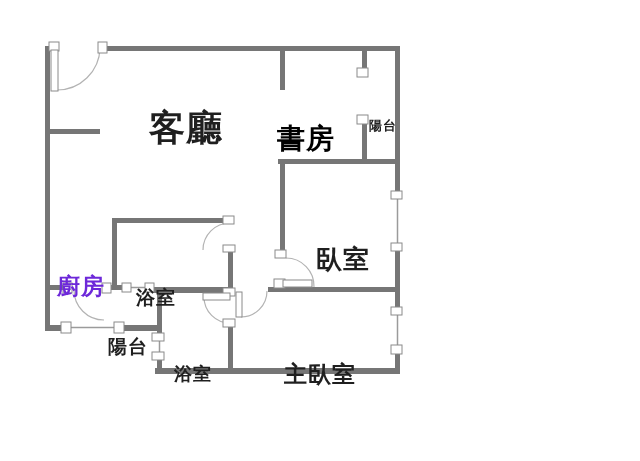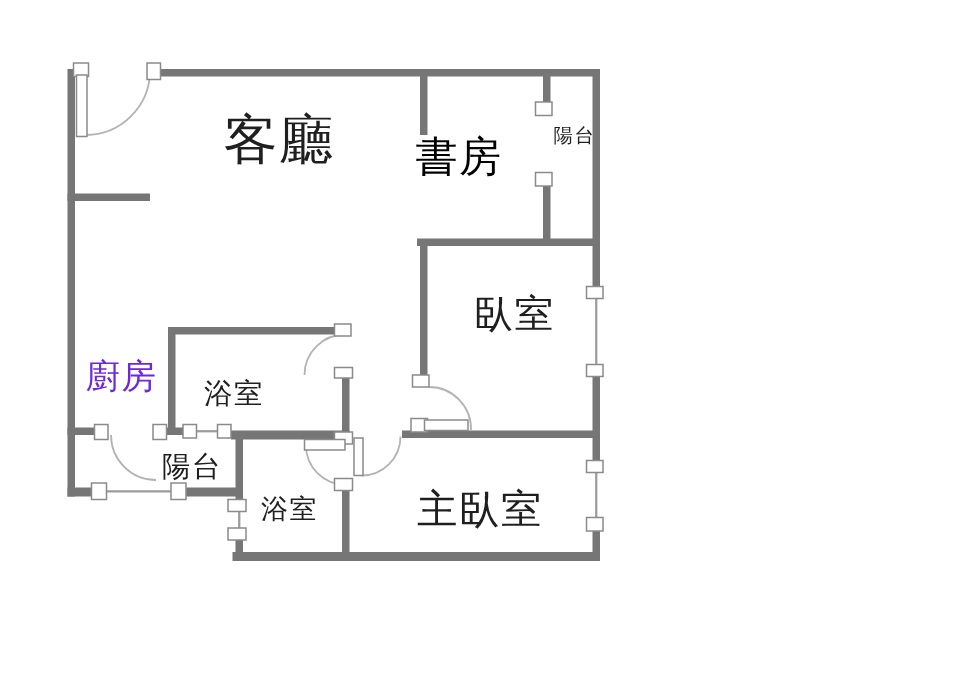--- a/index.html
+++ b/index.html
@@ -1,20 +1,20 @@
 <!DOCTYPE html>
 <html><head>
 <meta charset="utf-8">
 <style>
   html,body{margin:0;padding:0;background:#ffffff;}
   #stage{position:relative;width:640px;height:461px;background:#ffffff;overflow:hidden;
          font-family:"DejaVu Sans","Liberation Sans",sans-serif;}
   #plan-svg{position:absolute;left:0;top:0;}
   .room-label{position:absolute;transform:translate(-50%,-50%);color:#1f1f1f;
-              font-weight:400;white-space:nowrap;letter-spacing:1px;line-height:1;}
+              font-weight:700;white-space:nowrap;letter-spacing:1px;line-height:1;margin-top:34px;}
 </style>
 </head>
 <body>
 
 <div id="stage">
   <svg id="plan-svg" width="640" height="461" viewBox="0 0 640 461">
     <g id="g-walls">
         <rect x="103" y="46" width="297" height="5" fill="#767676"></rect>
         <rect x="45" y="129" width="55" height="5" fill="#767676"></rect>
         <rect x="278" y="159" width="122" height="5" fill="#767676"></rect>
@@ -83,20 +83,20 @@
         <rect x="51" y="50" width="7" height="41" fill="#ffffff" stroke="#8a8a8a" stroke-width="1"></rect>
         <rect x="283" y="280" width="29" height="7" fill="#ffffff" stroke="#8a8a8a" stroke-width="1"></rect>
         <rect x="236" y="292" width="6" height="25" fill="#ffffff" stroke="#8a8a8a" stroke-width="1"></rect>
         <rect x="203" y="293" width="27" height="7" fill="#ffffff" stroke="#8a8a8a" stroke-width="1"></rect>
       </g>
   </svg>
   <div id="labels-layer">
       <div class="room-label" style="left: 186px; top: 94px; font-size: 36px; color: rgb(31, 31, 31);">客廳</div>
       <div class="room-label" style="left: 306px; top: 105px; font-size: 28px; color: #000000;">書房</div>
       <div class="room-label" style="left: 383px; top: 91px; font-size: 13px; color: rgb(31, 31, 31);">陽台</div>
-      <div class="room-label" style="left: 343px; top: 210px; font-size: 26px; color: rgb(31, 31, 31);">臥室</div>
+      <div class="room-label" style="left: 343px; top: 225px; font-size: 26px; color: rgb(31, 31, 31);">臥室</div>
       <div class="room-label" style="left: 81px; top: 252px; font-size: 23px; color: #6d28d9;">廚房</div>
       <div class="room-label" style="left: 156px; top: 263px; font-size: 19px; color: rgb(31, 31, 31);">浴室</div>
       <div class="room-label" style="left: 128px; top: 312px; font-size: 19px; color: rgb(31, 31, 31);">陽台</div>
       <div class="room-label" style="left: 193px; top: 340px; font-size: 18px; color: rgb(31, 31, 31);">浴室</div>
-      <div class="room-label" style="left: 320px; top: 340px; font-size: 27px; color: rgb(31, 31, 31);">主臥室</div>
+      <div class="room-label" style="left: 320px; top: 340px; font-size: 23px; color: rgb(31, 31, 31);">主臥室</div>
     </div>
 </div>
 
 </body></html>

